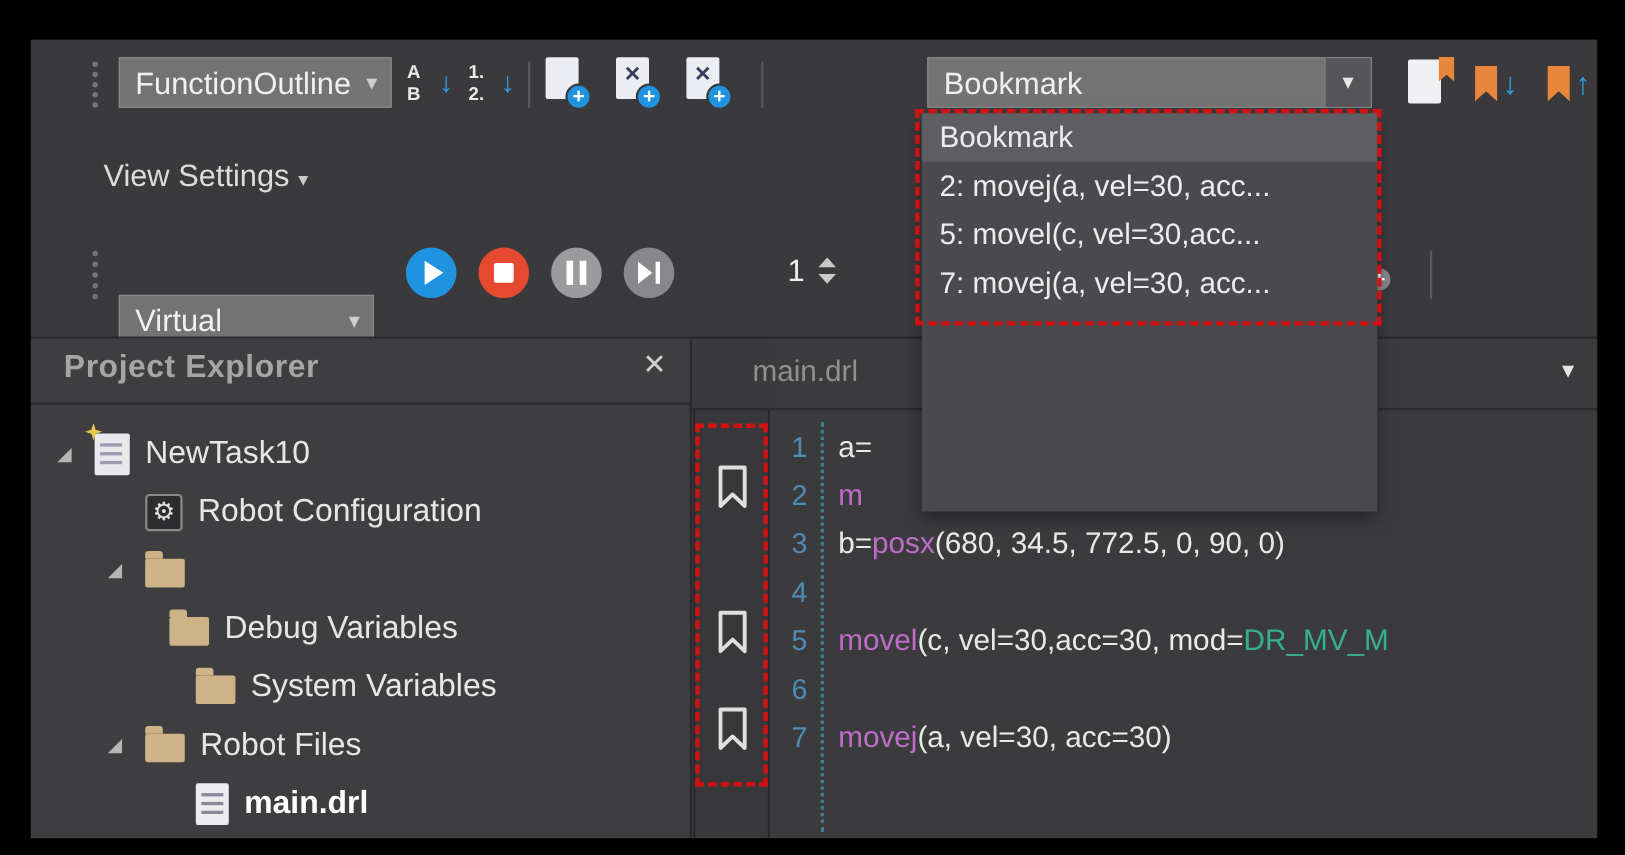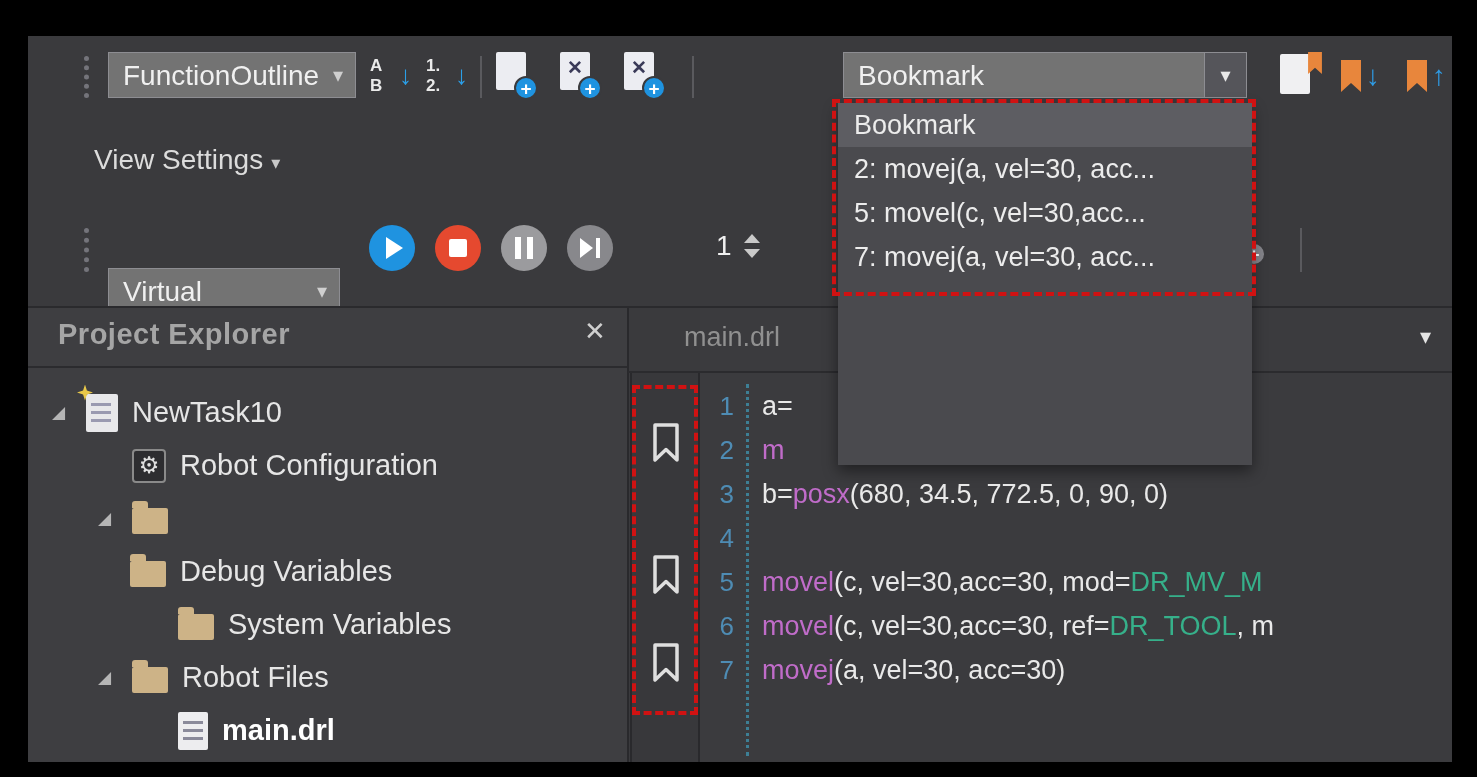--- a/index.html
+++ b/index.html
@@ -247,21 +247,21 @@
         </div>
         <div class="tree-row" style="padding-left: 70px;">
           <span class="tree-caret"></span>
           <span class="tree-ic gear-ic">⚙</span>
           <span class="tree-label">Robot Configuration</span>
         </div>
         <div class="tree-row" style="padding-left: 70px;">
           <span class="tree-caret">◢</span>
           <span class="tree-ic folder-ic"></span>
         </div>
-        <div class="tree-row" style="padding-left: 68px;">
+        <div class="tree-row" style="padding-left: 92px;">
           <span class="tree-caret"></span>
           <span class="tree-ic folder-ic"></span>
           <span class="tree-label">Debug Variables</span>
         </div>
         <div class="tree-row" style="padding-left: 116px;">
           <span class="tree-caret"></span>
           <span class="tree-ic folder-ic"></span>
           <span class="tree-label">System Variables</span>
         </div>
         <div class="tree-row" style="padding-left: 70px;">
@@ -314,21 +314,20 @@
         </div>
         <div class="code-line">
           <span class="line-num">4</span>
         </div>
         <div class="code-line">
           <span class="line-num">5</span>
           <span class="code-text"><span class="tok-keyword">movel</span><span class="tok-plain">(c, vel=30,acc=30, mod=</span><span class="tok-const">DR_MV_M</span></span>
         </div>
         <div class="code-line">
           <span class="line-num">6</span>
-          <span class="code-text"><span class="tok-keyword">movel</span><span class="tok-plain">(c, vel=30,acc=30, ref=</span><span class="tok-const">DR_TOOL</span><span class="tok-plain">, m</span></span>
         </div>
         <div class="code-line">
           <span class="line-num">7</span>
           <span class="code-text"><span class="tok-keyword">movej</span><span class="tok-plain">(a, vel=30, acc=30)</span></span>
         </div>
       </div>
 
     <div id="dropdown-list" class="dd-panel">
         <div class="dd-item selected">Bookmark</div>
         <div class="dd-item">2: movej(a, vel=30, acc...</div>

